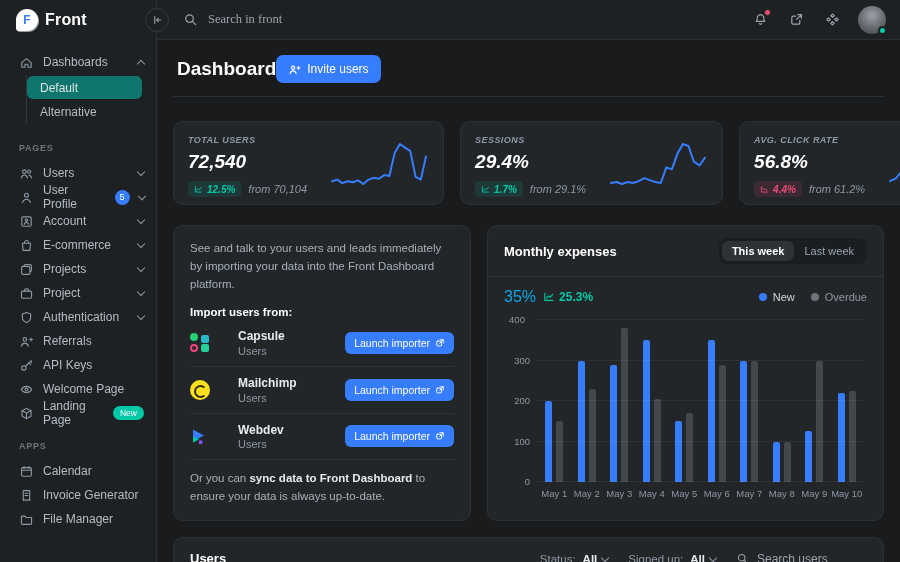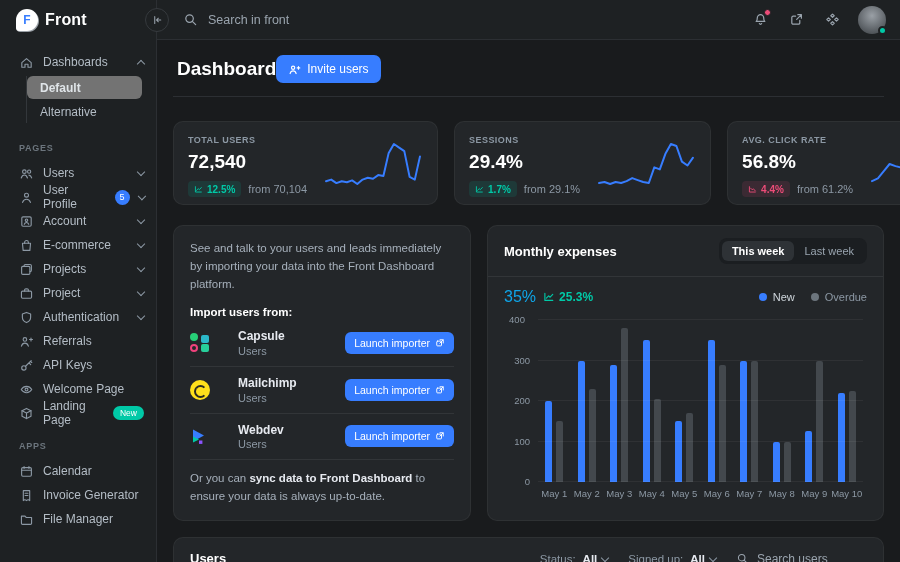--- a/index.html
+++ b/index.html
@@ -12,48 +12,48 @@
   .logo-mark { width:22px; height:22px; background:#fff; border-radius:11px 11px 11px 3px; color:#377dff; font-weight:bold; font-size:12px; display:flex; align-items:center; justify-content:center; box-shadow:1px 1px 0 #9aa0a6; }
   .logo-text { font-size:16px; font-weight:bold; color:#fff; letter-spacing:.2px; }
   .nav { padding-top:10px; font-size:12px; }
   .nav-item { height:24px; display:flex; align-items:center; gap:9px; padding:0 12px 0 19px; color:#b4bdc6; cursor:pointer; }
   .nav-item .ico { width:15px; height:15px; flex-shrink:0; color:#8c98a4; display:flex; align-items:center; justify-content:center; }
   .nav-item svg { width:15px; height:15px; stroke:currentColor; fill:none; stroke-width:1.2; stroke-linecap:round; stroke-linejoin:round; }
   .chev { width:6px; height:6px; border-right:1.3px solid #8c98a4; border-bottom:1.3px solid #8c98a4; transform:rotate(45deg); margin-left:auto; margin-top:-3px; }
   .chev.up { transform:rotate(225deg); margin-top:4px; }
   .subnav { border-left:1px solid #33373b; margin:2px 0 4px 26px; }
   .sub-item { height:23px; display:flex; align-items:center; padding-left:13px; margin:1px 14px 1px 0; color:#b4bdc6; border-radius:6px; cursor:pointer; }
-  .sub-item.active { background:#737373; color:#dfe4e8;font-weight:bold; }
+  .sub-item.active { background:#0f766e; color:#dfe4e8; }
   .section-label { font-size:9px; letter-spacing:.08em; color:#6c757d; font-weight:bold; padding:16px 0 8px 19px; }
   .count-badge { background:#377dff; color:#fff; font-size:9px; min-width:15px; height:15px; border-radius:8px; display:flex; align-items:center; justify-content:center; padding:0 4px; margin-left:6px; }
   .new-badge { background:#00c9a7; color:#fff; font-size:8.5px; border-radius:9px; padding:2px 7px; margin-left:6px; }
 
   
   .main { flex:1; display:flex; flex-direction:column; position:relative; min-width:0; }
   .topbar { height:40px; flex-shrink:0; background:#1e2123; border-bottom:1px solid #2c2f33; display:flex; align-items:center; padding:0 14px 0 26px; gap:8px; }
   .collapse-btn { position:absolute; left:-12px; top:8px; width:24px; height:24px; border-radius:50%; background:#1e2123; border:1px solid #363a3e; color:#9aa4ae; display:flex; align-items:center; justify-content:center; cursor:pointer; z-index:5; }
   .collapse-btn svg { width:12px; height:12px; stroke:currentColor; fill:none; stroke-width:1.4; stroke-linecap:round; }
   .tb-search { display:flex; align-items:center; gap:10px; flex:1; }
   .tb-search svg, .icon-btn svg { width:15px; height:15px; stroke:#9aa4ae; fill:none; stroke-width:1.3; stroke-linecap:round; stroke-linejoin:round; }
-  .tb-search input { background:transparent; border:none; outline:none; color:#cfd6dc; font-size:12.5px; width:200px; font-family:Liberation Sans, sans-serif; }
+  .tb-search input { background:transparent; border:none; outline:none; color:#cfd6dc; font-size:12.5px; width:200px; font-family:Liberation Serif, serif; }
   .tb-search input::placeholder { color:#9aa4ae; }
   .icon-btn { width:28px; height:28px; display:flex; align-items:center; justify-content:center; cursor:pointer; position:relative; }
   .noti-dot { position:absolute; top:3px; right:3px; width:7px; height:7px; background:#ed4c78; border-radius:50%; border:1.5px solid #1e2123; }
   .avatar { width:28px; height:28px; border-radius:50%; background:radial-gradient(circle at 50% 35%, #9aa0a6, #565b60 70%, #3c4145); position:relative; margin-left:4px; cursor:pointer; }
   .avatar-status { position:absolute; bottom:-1px; right:-1px; width:9px; height:9px; background:#00c9a7; border-radius:50%; border:2px solid #1e2123; }
 
   .content { flex:1; padding:0 16px; overflow:hidden; background:#191b1d; }
   .page-head { display:flex; justify-content:flex-start; align-items:center; padding:15px 4px 13px; border-bottom:1px solid #2c2f33; margin-bottom:24px; }
   .page-title { font-size:19px; font-weight:bold; color:#fff; }
   .btn-primary { background:#377dff; color:#fff; border:none; border-radius:7px; font-size:12px; padding:7px 12px; display:flex; align-items:center; gap:6px; cursor:pointer; font-family:"Liberation Sans", sans-serif; }
   .btn-primary svg { width:13px; height:13px; stroke:#fff; fill:none; stroke-width:1.4; stroke-linecap:round; }
 
   
   .stats-row { display:flex; gap:16px; margin-bottom:20px; }
-  .stat-card { flex:1; background:#232629; border:1px solid rgba(255,255,255,.05); border-radius:10px; padding:13px 14px 12px; display:flex; justify-content:space-between; gap:16px; height:84px; }
+  .stat-card { flex:1; background:#232629; border:1px solid rgba(255,255,255,.05); border-radius:10px; padding:13px 14px 12px; display:flex; justify-content:space-between; gap:22px; height:84px;font-style:italic; }
   .stat-label { font-size:9px; letter-spacing:.05em; color:#8c98a4; font-weight:bold; }
   .stat-value { font-size:19px; font-weight:bold; color:#fff; margin:6px 0 8px; }
   .stat-foot { display:flex; align-items:center; gap:7px; font-size:11px; color:#8c98a4; white-space:nowrap; }
   .badge { font-size:10px; font-weight:bold; border-radius:4px; padding:2.5px 6px; display:flex; align-items:center; gap:4px; }
   .badge svg { width:9px; height:9px; stroke:currentColor; fill:none; stroke-width:1.6; stroke-linecap:round; stroke-linejoin:round; }
   .badge.success { color:#00c9a7; background:rgba(0,201,167,.12); }
   .badge.danger { color:#ed4c78; background:rgba(237,76,120,.12); }
   .spark { width:100px; height:46px; align-self:center; flex-shrink:0; }
 
   

